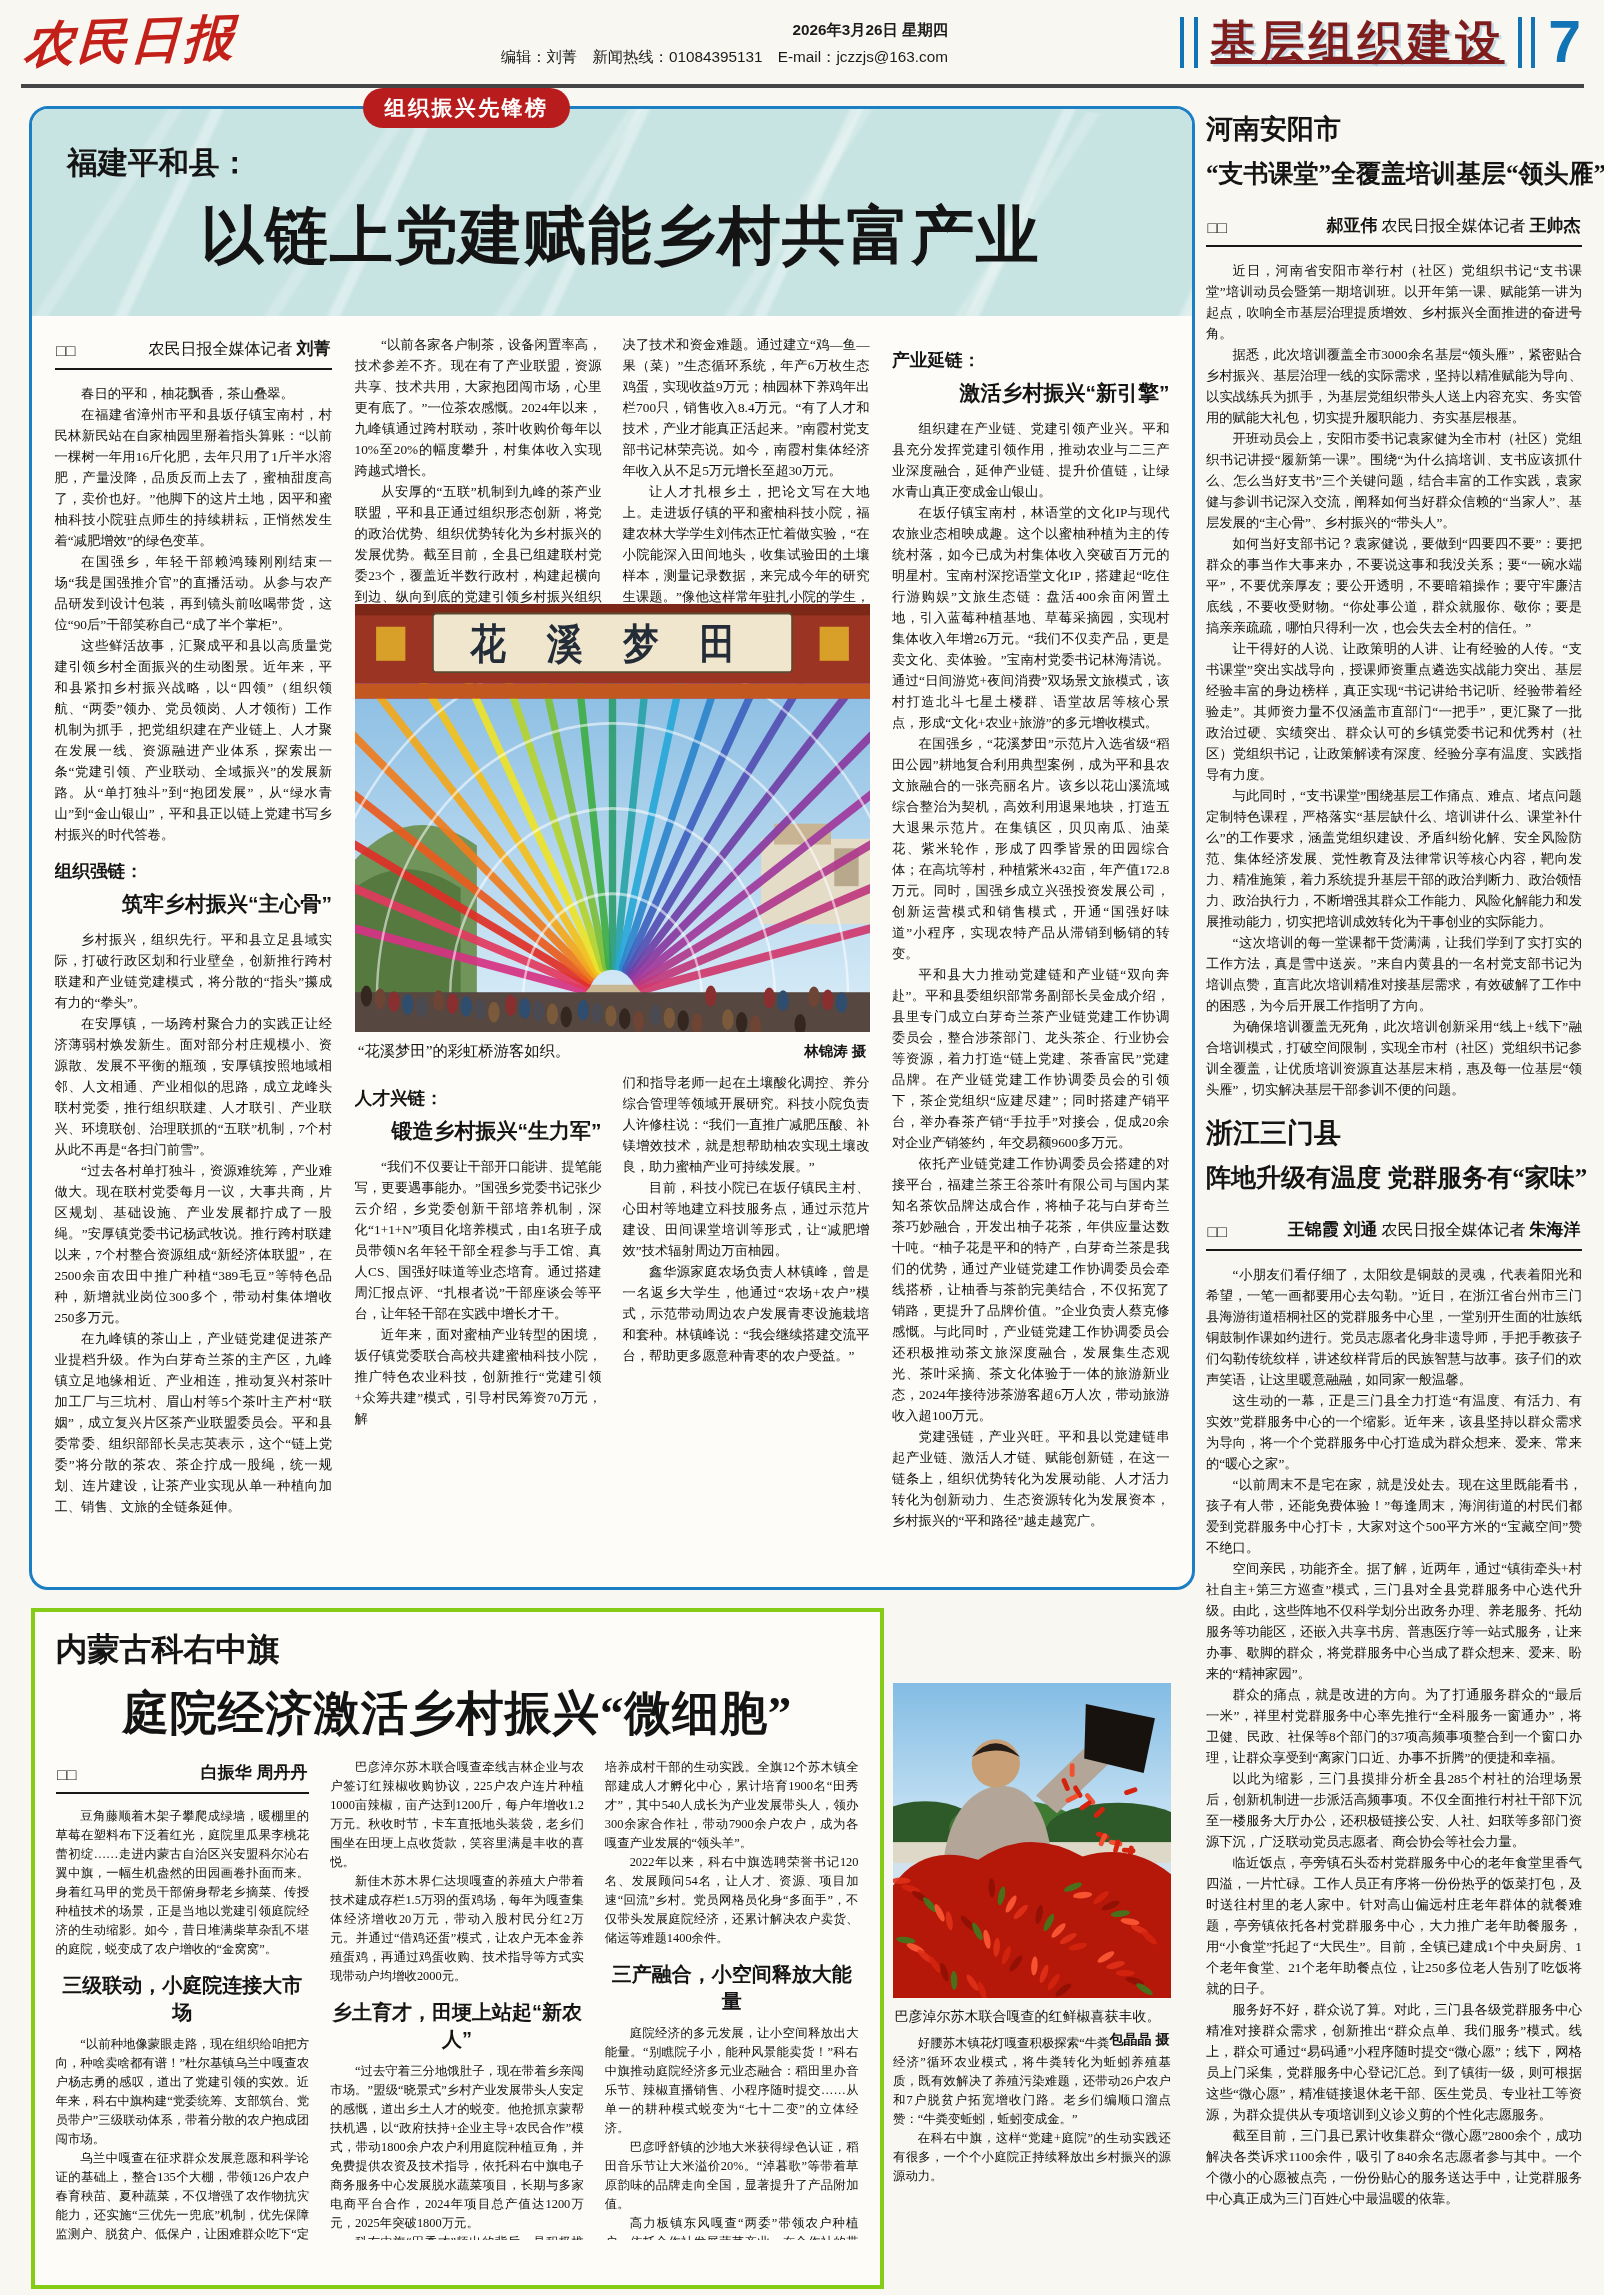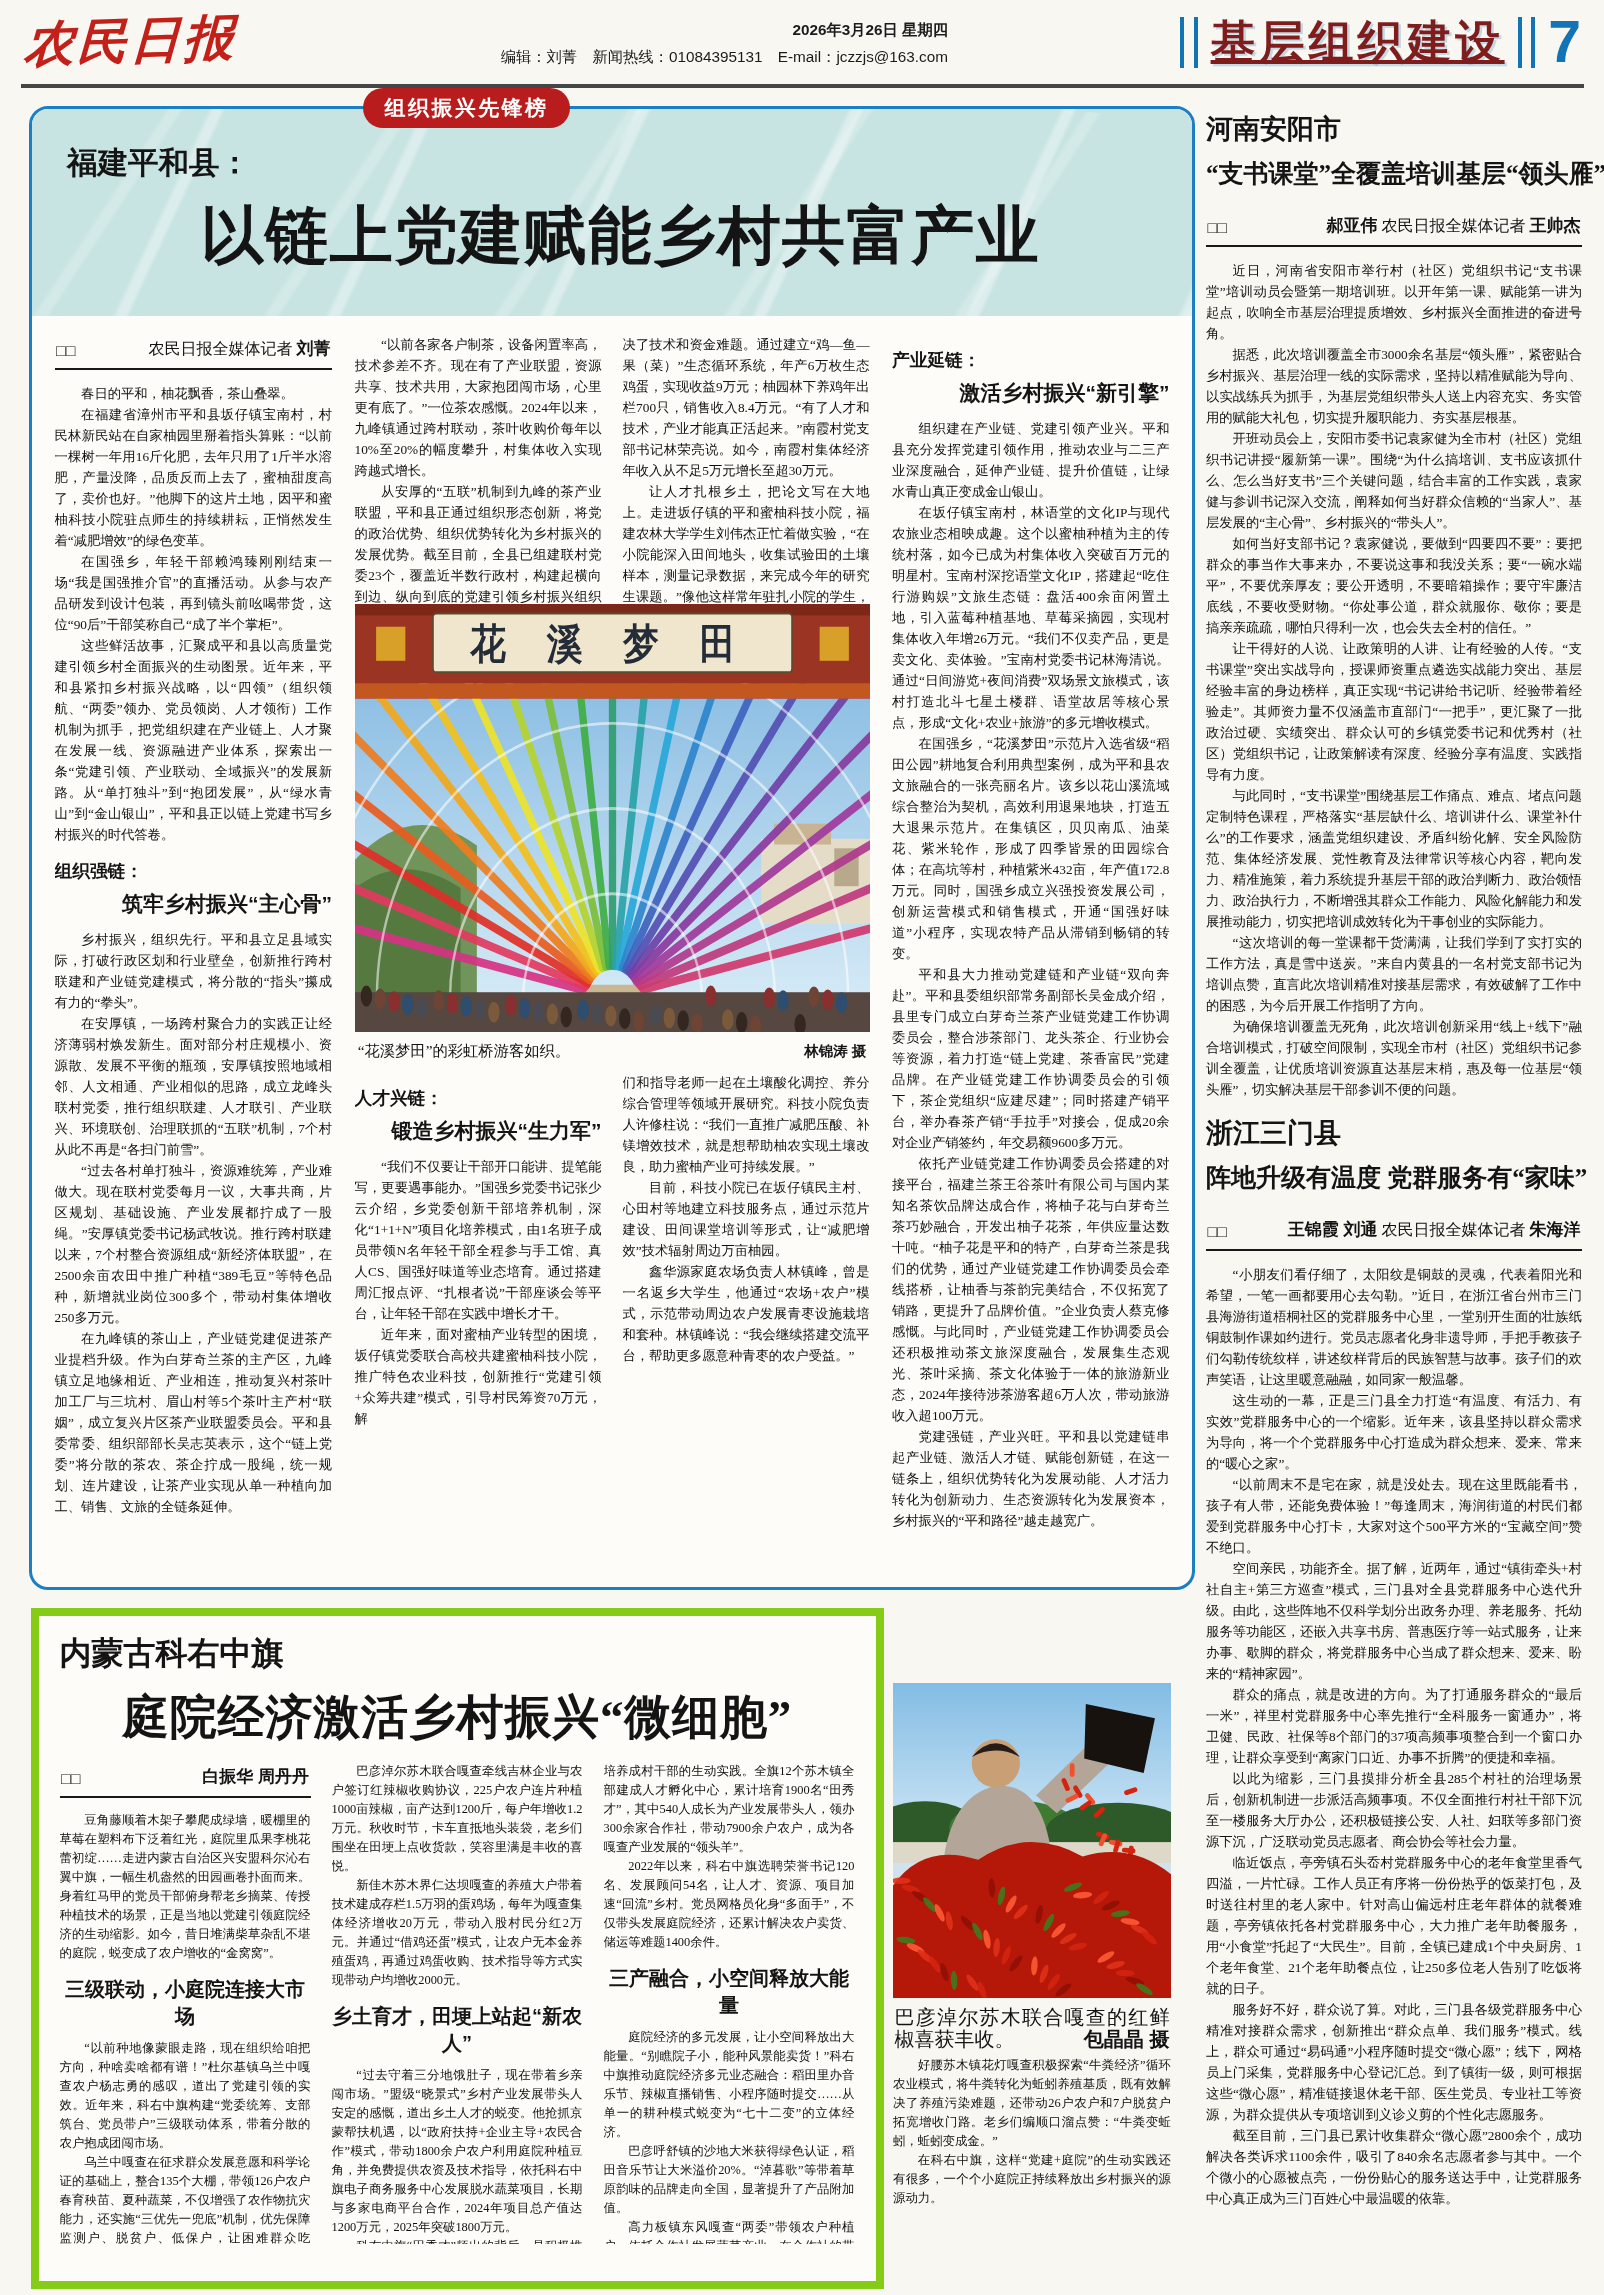--- a/index.html
+++ b/index.html
@@ -56,32 +56,32 @@
               padding:0 1.6px 8px;margin:3.2px 0 13px;font-size:16px;}
   .byl b{font-size:17px;font-family:"Liberation Sans","DejaVu Sans",sans-serif;}
   .byl span{font-style:normal;}
   
   .sidebar{position:absolute;left:1206px;top:111px;width:376px;}
   .sb-kicker{font:bold 27px "Liberation Sans","DejaVu Sans",sans-serif;margin:0 0 9.6px;}
   .sb-headline{font-size:25px;font-weight:900;margin:0 0 24px;white-space:nowrap;letter-spacing:0;}
   .sb-article .para{font-size:13.3px;line-height:21px;}
   .anyang{min-height:1004px;}
   
-  .red-box{position:absolute;left:30.5px;top:1608px;width:853px;height:681px;border:8px solid #84cc16;
+  .red-box{position:absolute;left:30.5px;top:1608px;width:853px;height:681px;border:4px solid #84cc16;
            background:#fdfcf8;box-sizing:border-box;padding:16px 21px 0;}
   .cy-kicker{font-size:32px;font-weight:bold;margin:0;}
   .cy-headline{font-size:47px;font-weight:900;text-align:center;margin:9.6px 0 4.8px;letter-spacing:0.8px;}
   .cy-cols{display:flex;gap:21px;margin-top:13px;}
   .cy-cols>div{width:254px;height:482px;overflow:hidden;}
   .cy-cols .para{font-size:12.4px;line-height:19px;}
   .cy-cols .subhead2{font-size:20px;}
   .chili-col{position:absolute;left:893px;top:1683px;width:278px;height:607px;overflow:hidden;}
   .photo2-frame{height:315px;background:#cfe2ee;}
   .photo2-frame svg{display:block;width:100%;height:100%;}
-  .caption2{font-size:20px;line-height:22px;padding:8px 1.6px 6.4px;text-align:justify;}
+  .caption2{font-size:14px;line-height:22px;padding:8px 1.6px 6.4px;text-align:justify;}
   .caption2 .credit{font-weight:bold;float:right;font-family:"Liberation Sans","DejaVu Sans",sans-serif;}
   .chili-col .para{font-size:12.4px;line-height:19px;}
 </style>
 </head>
 <body>
 
 <div class="masthead">农民日报</div>
 <div class="hdr-meta">
   <div class="date">2026年3月26日 星期四</div>
   <div>编辑：刘菁　新闻热线：01084395131　E-mail：jczzjs@163.com</div>

